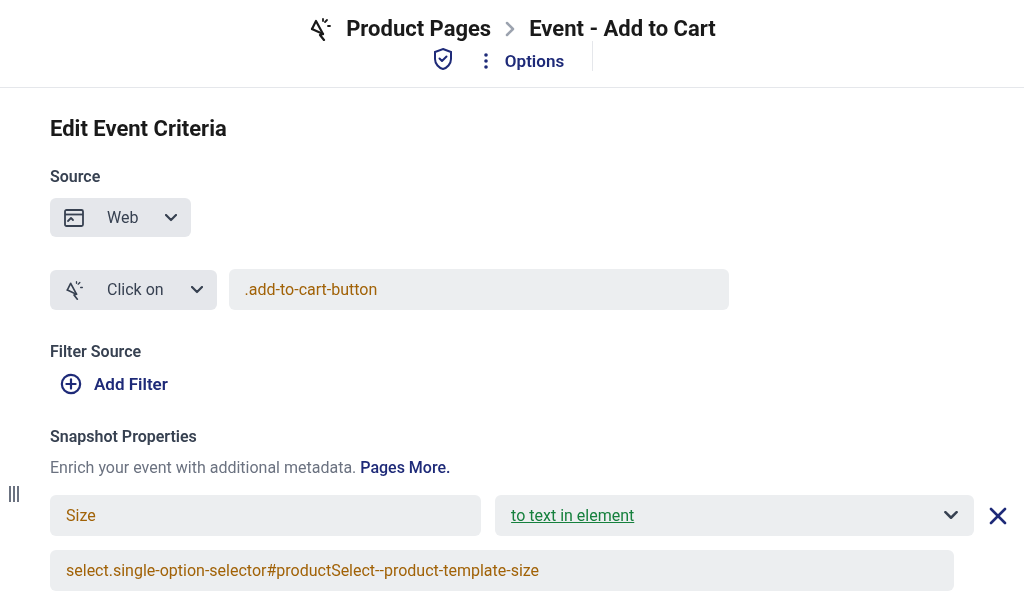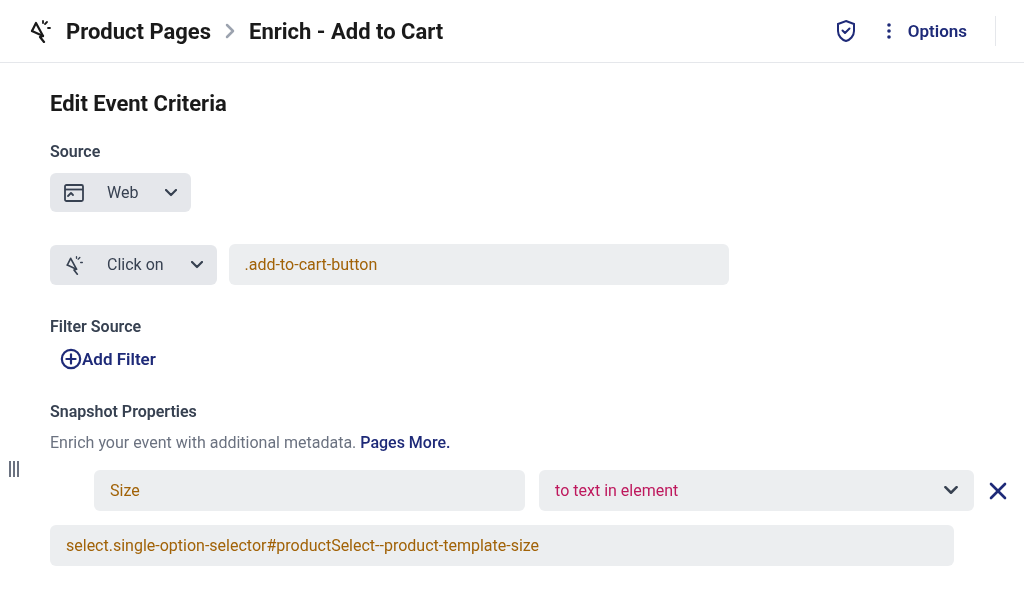--- a/index.html
+++ b/index.html
@@ -6,38 +6,39 @@
     body {
       font-family: -apple-system, BlinkMacSystemFont, "Segoe UI", Roboto, Helvetica, Arial, sans-serif;
       background: #fff;
       color: #1a1a1a;
       font-size: 15px;
     }
     .header {
       display: flex;
       align-items: center;
       justify-content: space-between;
-      padding: 16px 28px;
+      padding: 16px 21px;
       border-bottom: 1px solid #e5e7eb;
+      flex-direction: column;
     }
     .breadcrumb {
       display: flex;
       align-items: center;
       gap: 14px;
     }
     .cursor-icon { width: 24px; height: 24px; flex-shrink: 0; }
     .breadcrumb-item {
       font-size: 22px;
       font-weight: 700;
       color: #1a1a1a;
     }
     .chevron-sep { color: #9ca3af; }
     .header-actions {
       display: flex;
-      align-items: center;
+      align-items: flex-end;
       gap: 22px;
     }
     .shield-btn {
       width: 24px; height: 24px;
       display: flex; align-items: center; justify-content: center;
       cursor: pointer;
       color: #1e2a78;
     }
     .options-group {
       display: flex;
@@ -108,20 +109,21 @@
       flex: 1;
       width: 100%;
     }
     input.input-box, button { font-family: inherit; }
     .mt-24 { margin-top: 32px; }
     .mt-32 { margin-top: 32px; }
 
     .add-filter {
       display: flex;
       align-items: center;
+      gap: 12px;
       color: #1e2a78;
       font-weight: 600;
       font-size: 17px;
       margin-left: 10px;
       margin-top: 8px;
       cursor: pointer;
     }
     .plus-circle {
       width: 22px; height: 22px;
     }
@@ -134,36 +136,36 @@
     .subtext a { color: #1e2a78; text-decoration: none; font-weight: 500; }
 
     .property-grid {
       display: flex;
       gap: 14px;
       align-items: center;
       margin-top: 18px;
     }
     .prop-name {
       flex: 0 0 45%;
-      margin-left: 44px;
     }
     .prop-type {
       flex: 1;
       position: relative;
     }
     .select-box {
       background: #eceef0;
       border-radius: 6px;
       padding: 11px 16px;
       font-size: 16px;
-      color: #be185d;
+      color: #15803d;
       display: flex;
       align-items: center;
       justify-content: space-between;
       cursor: pointer;
+      text-decoration: underline;
     }
     .close-x {
       width: 20px; height: 20px;
       color: #1e2a78;
       cursor: pointer;
       flex-shrink: 0;
     }
     .full-input {
       margin-top: 14px;
     }
@@ -181,21 +183,21 @@
         <path d="M4 12 L15 17" stroke-linecap="round"></path>
         <path d="M17 5 L19 3 M20 9 L22 9 M15 2 L15 4" stroke-linecap="round" stroke-width="1.8"></path>
       </svg>
     </span>
     <span class="breadcrumb-item">Product Pages</span>
     <span class="chevron-sep">
       <svg width="10" height="16" viewBox="0 0 10 16" fill="none" stroke="#9ca3af" stroke-width="2.5">
           <path d="M2 2 L8 8 L2 14" stroke-linecap="round" stroke-linejoin="round"></path>
         </svg>
     </span>
-    <span class="breadcrumb-item">Enrich - Add to Cart</span>
+    <span class="breadcrumb-item">Event - Add to Cart</span>
   </div>
   <div class="header-actions">
     <div class="shield-btn">
       <svg viewBox="0 0 24 24" fill="none" stroke="#1e2a78" stroke-width="2">
           <path d="M12 2 L20 5 V12 C20 17 16 21 12 22 C8 21 4 17 4 12 V5 Z"></path>
           <path d="M8.5 11.5 L11 14 L15.5 9.5" stroke-linecap="round" stroke-linejoin="round"></path>
         </svg>
     </div>
     <div class="options-group">
       <span class="kebab">

